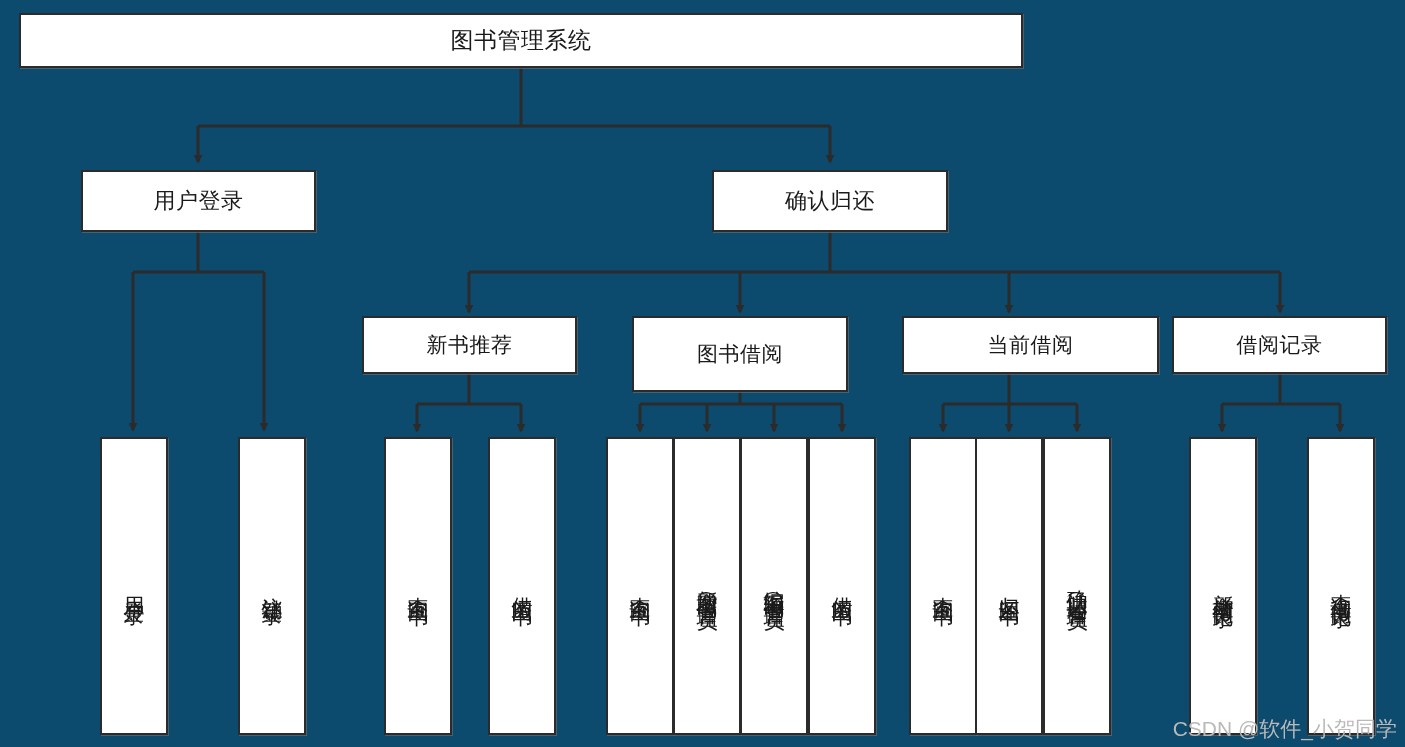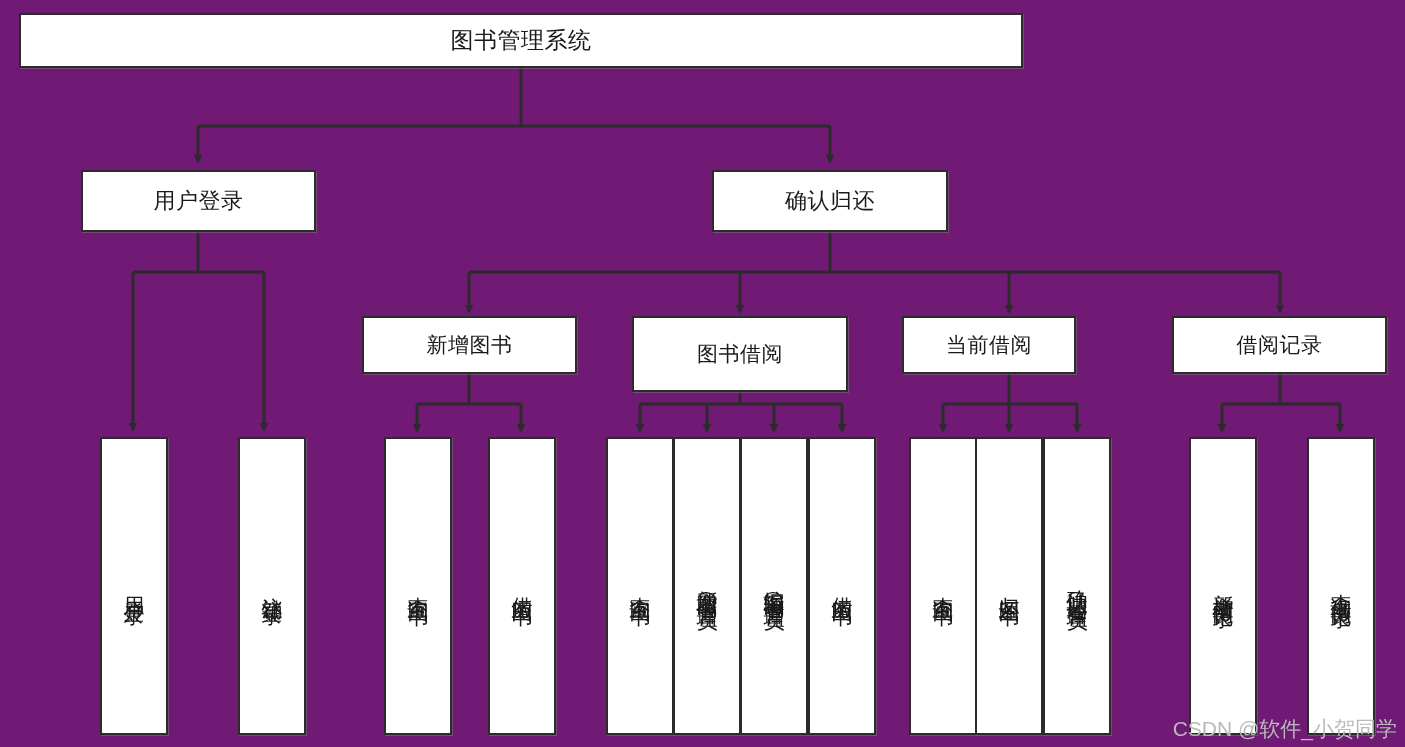--- a/index.html
+++ b/index.html
@@ -8,21 +8,21 @@
     padding: 0;
     background: #ffffff;
   }
   body {
     font-family: "Liberation Sans", "DejaVu Sans", sans-serif;
   }
   #diagram-canvas {
     position: relative;
     width: 1405px;
     height: 747px;
-    background: #701a75;
+    background: #0c4a6e;
     overflow: hidden;
   }
   #edges-layer {
     position: absolute;
     left: 0;
     top: 0;
     width: 1405px;
     height: 747px;
     pointer-events: none;
   }
@@ -143,28 +143,28 @@
 
   <div class="node level-two" style="left:81px; top:170px; width:235px; height:62px;">
     <span class="node-label">用户登录</span>
   </div>
 
   <div class="node level-two" style="left:712px; top:170px; width:236px; height:62px;">
     <span class="node-label">确认归还</span>
   </div>
 
   <div class="node level-three" style="left:362px; top:316px; width:215px; height:58px;">
-    <span class="node-label">新增图书</span>
+    <span class="node-label">新书推荐</span>
   </div>
 
   <div class="node level-three" style="left:632px; top:316px; width:216px; height:76px;">
     <span class="node-label">图书借阅</span>
   </div>
 
-  <div class="node level-three" style="left:902px; top:316px; width:174px; height:58px;align-items:center;">
+  <div class="node level-three" style="left:902px; top:316px; width:257px; height:58px;align-items:center;">
     <span class="node-label">当前借阅</span>
   </div>
 
   <div class="node level-three" style="left:1172px; top:316px; width:215px; height:58px;">
     <span class="node-label">借阅记录</span>
   </div>
 
   <div class="node leaf" style="left:100px; top:437px; width:68px; height:298px;">
     <span class="node-label">用户登录</span>
   </div>

